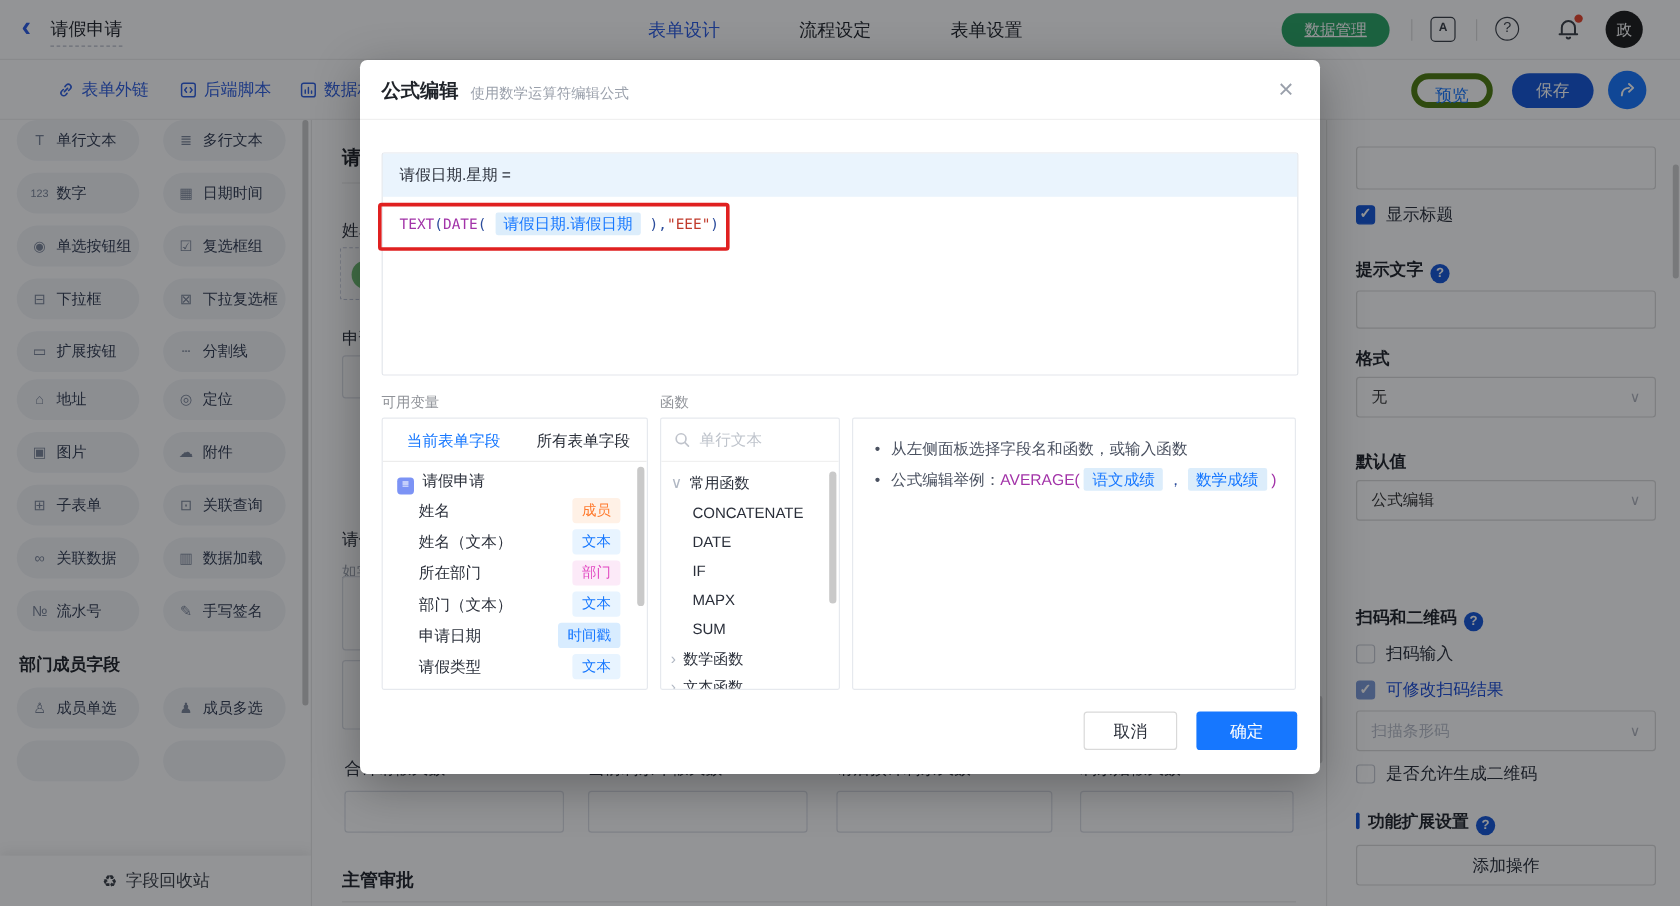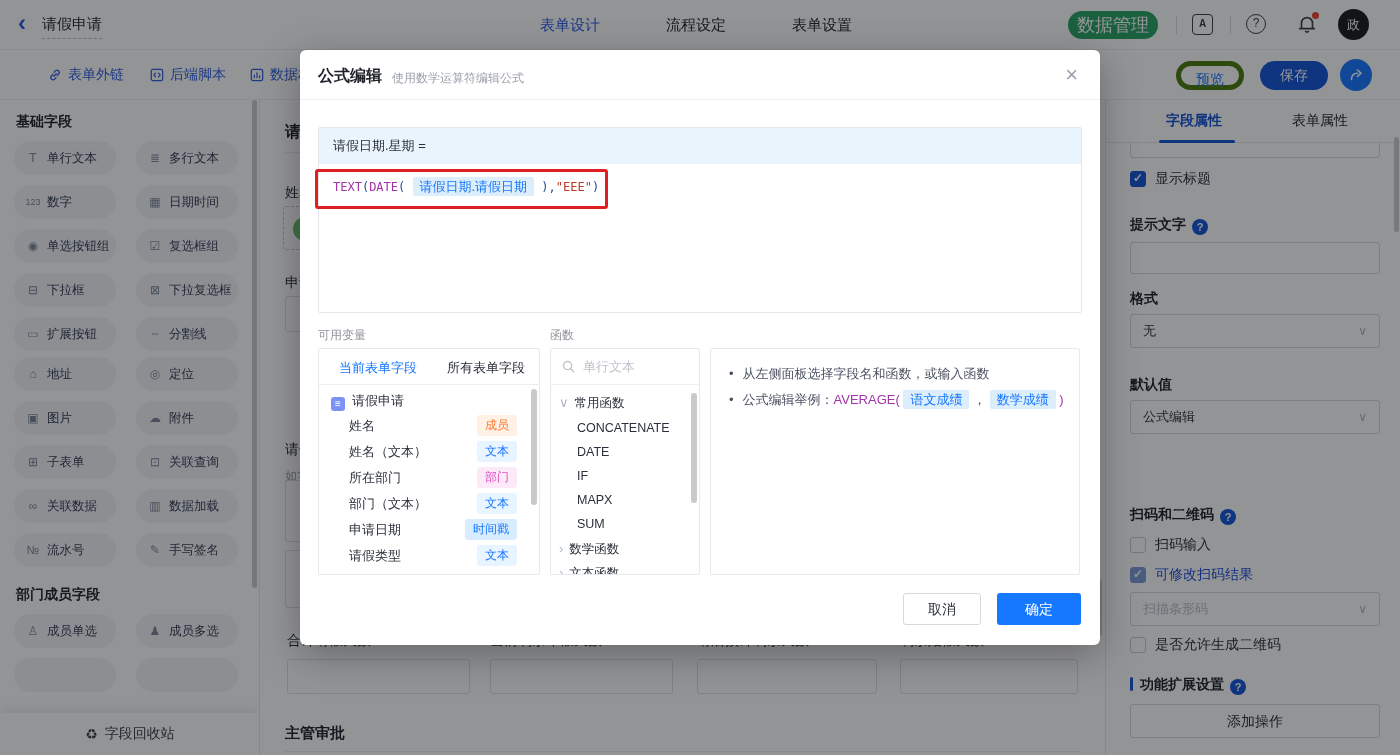--- a/index.html
+++ b/index.html
@@ -6,21 +6,21 @@
   html,body { width:1400px; height:755px; }
   body { font-family:"Liberation Sans", sans-serif; position:relative; background:#fff; overflow:hidden; color:#333; }
   .abs { position:absolute; }
 
   
   .topbar { position:absolute; left:0; top:0; width:1400px; height:50px; background:#fff; border-bottom:1px solid #ededed; z-index:5; }
   .back { position:absolute; left:18px; top:9px; font-size:24px; font-weight:bold; color:#2B5CE6; cursor:pointer; }
   .doc-title { position:absolute; left:42px; top:15px; font-size:15px; color:#1F2329; border-bottom:1px dashed #b9bec9; padding-bottom:4px; }
   .top-tab { position:absolute; top:16px; font-size:15px; color:#1F2329; cursor:pointer; }
   .top-tab.active { color:#2B5CE6; }
-  .pill-green { position:absolute; left:1068px; top:11px; width:90px; height:28px; border-radius:15px; background:#2AA464; color:#fff; font-size:18px; text-align:center; line-height:28px; cursor:pointer; }
+  .pill-green { position:absolute; left:1068px; top:11px; width:90px; height:28px; border-radius:15px; background:#2AA464; color:#fff; font-size:13px; text-align:center; line-height:28px; cursor:pointer;text-decoration:underline; }
   .tb-div { position:absolute; top:16px; width:1px; height:18px; background:#dcdcdc; }
   .apps-ic { position:absolute; left:1192px; top:14px; width:21px; height:21px; border:1.6px solid #3a3f47; border-radius:4px; font-size:10px; color:#3a3f47; text-align:center; line-height:18px; font-weight:bold; }
   .help-circle { position:absolute; left:1246px; top:14px; width:20px; height:20px; border:1.6px solid #3a3f47; border-radius:50%; color:#3a3f47; font-size:12px; text-align:center; line-height:17px; }
   .bell { position:absolute; left:1296px; top:13px; width:22px; height:22px; }
   .bell-dot { position:absolute; right:-1px; top:-1px; width:7px; height:7px; background:#E8452C; border-radius:50%; }
   .avatar { position:absolute; left:1338px; top:9px; width:31px; height:31px; border-radius:50%; background:#1c1c1c; color:#fff; font-size:13px; text-align:center; line-height:31px; cursor:pointer; }
 
   
   .toolbar { position:absolute; left:0; top:50px; width:1400px; height:50px; background:#fff; border-bottom:1px solid #f0f0f0; z-index:4; }
   .tool-link { position:absolute; top:16px; font-size:14px; color:#2F5FE0; cursor:pointer; display:flex; align-items:center; gap:6px; }
@@ -155,21 +155,20 @@
   <div class="btn-outline-blue" style="left:1176px">预览</div>
   <div class="btn-fill-blue" style="left:1260px">保存</div>
   <div class="share-circle">
     <svg width="16" height="16" viewBox="0 0 16 16" fill="none" stroke="#fff" stroke-width="1.6" stroke-linecap="round" stroke-linejoin="round">
       <path d="M3.5 12.5 C3.5 8 6.5 6.2 9.5 6.2 M9.5 3 L13 6.2 L9.5 9.4"></path>
     </svg>
   </div>
 </div>
 
 <div class="sidebar">
-  <div class="sec-title">基础字段</div>
   <div class="fgrid">
     <div class="fbtn">
         <span class="fic">T</span>
         <span class="flab">单行文本</span>
       </div>
     <div class="fbtn">
         <span class="fic">≣</span>
         <span class="flab">多行文本</span>
       </div>
     <div class="fbtn">
@@ -302,25 +301,20 @@
   <div class="cv-label abs" style="left:640px;top:532px">剩余婚假天数</div>
   <div class="cv-input abs" style="left:640px;top:559px;width:178px;height:35px"></div>
 
   <div class="abs" style="left:25px;top:624px;font-size:15px;font-weight:bold;color:#1F2329">主管审批</div>
   <div class="divider abs" style="left:25px;top:651px;width:795px"></div>
 </div>
 <div class="cv-scroll"></div>
 
 <div class="rpanel">
   <div class="rp-input" style="left:24px;top:22px;width:250px;height:36px"></div>
-  <div class="rp-head">
-    <span class="rp-tab active" style="left:60px">字段属性</span>
-    <span class="rp-tab" style="left:186px">表单属性</span>
-    <div class="rp-underline"></div>
-  </div>
 
   <div class="cbrow" style="left:24px;top:70px">
     <span class="cb on"></span>
     <span>显示标题</span>
   </div>
 
   <div class="rp-label" style="left:24px;top:116px">
     <span>提示文字</span><span class="help"></span>
   </div>
   <div class="rp-input" style="left:24px;top:142px;width:250px;height:32px"></div>

